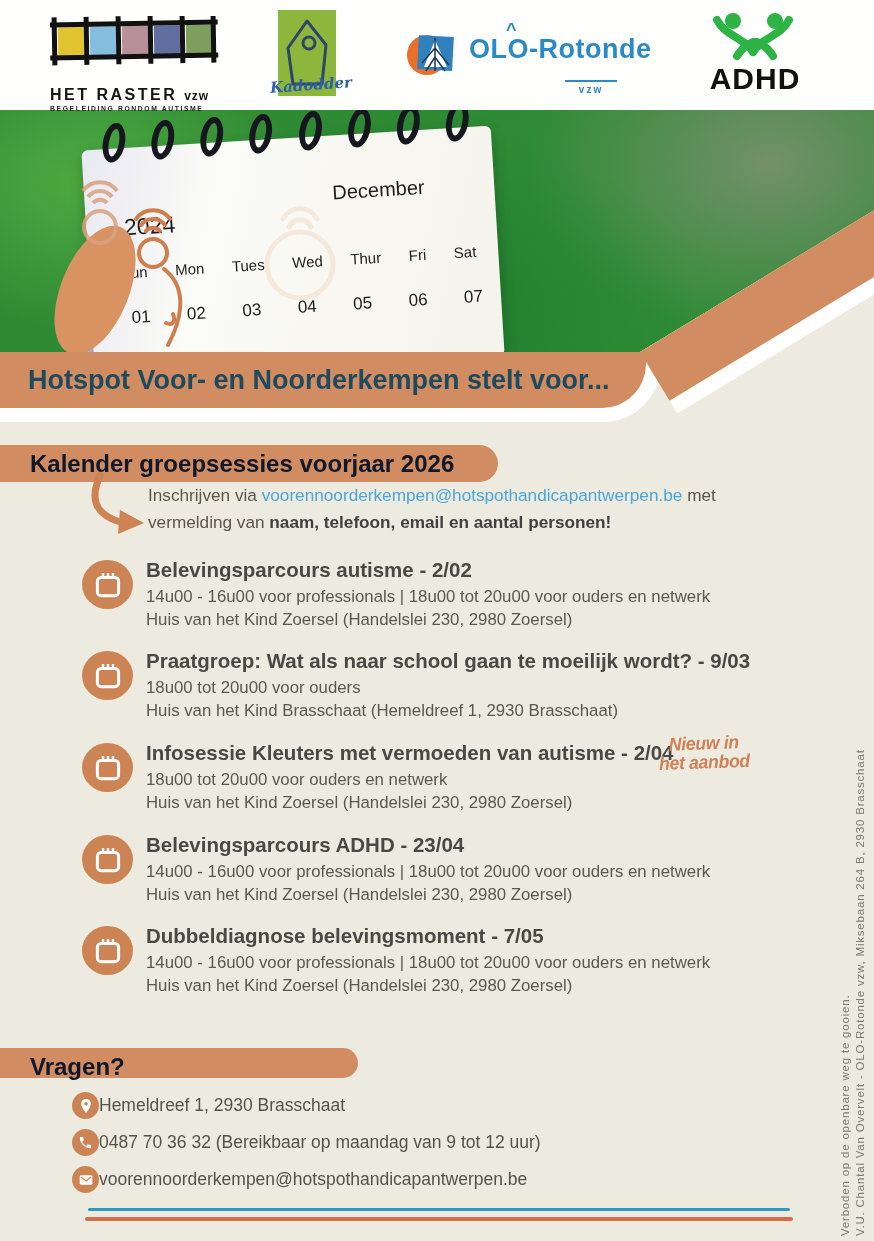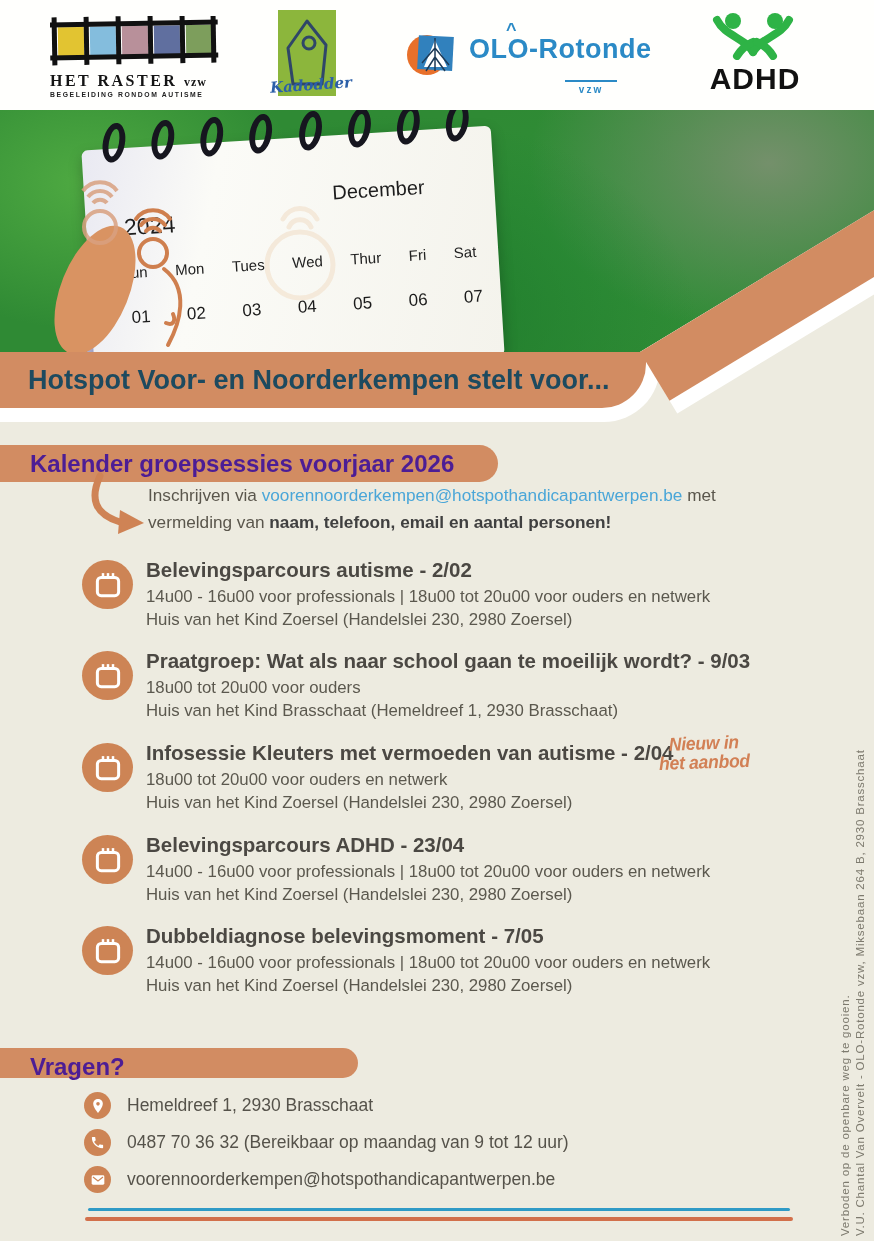--- a/index.html
+++ b/index.html
@@ -3,21 +3,21 @@
 <meta charset="utf-8">
 <style>
   * { margin:0; padding:0; box-sizing:border-box; }
   body { background:#888; font-family:"Liberation Sans", sans-serif; }
   .page { position:relative; width:874px; height:1241px; background:#edebe0; overflow:hidden; margin:0 auto; }
 
   
   .header { position:absolute; top:0; left:0; width:874px; height:110px; background:#fffffd; z-index:10; }
   .logo { position:absolute; }
   .raster { left:50px; top:16px; width:180px; }
-  .raster-name { font-size:16px; font-weight:bold; letter-spacing:2.5px; color:#141414; margin-top:2px; white-space:nowrap;font-family:Liberation Serif, serif; }
+  .raster-name { font-size:16px; font-weight:bold; letter-spacing:2.5px; color:#141414; margin-top:16px; white-space:nowrap; }
   .raster-name .vzw { font-size:12px; letter-spacing:1px; }
   .raster-sub { font-size:6.8px; font-weight:bold; letter-spacing:1.6px; color:#222; margin-top:1px; white-space:nowrap; }
   .kadodder { left:272px; top:10px; width:70px; height:96px; }
   .kad-box { position:absolute; left:6px; top:0; width:58px; height:86px; background:#8cb63c; }
   .kad-text { position:absolute; left:-6px; top:66px; width:90px; text-align:center; font-family:"DejaVu Serif", serif; font-style:italic; font-weight:bold; font-size:15px; color:#2b5fa8; transform:rotate(-4deg); }
   .olo { left:405px; top:24px; width:240px; }
   .olo-icon { position:absolute; left:0; top:2px; }
   .olo-text { position:absolute; left:64px; top:10px; font-size:27px; font-weight:bold; color:#2b8ac6; letter-spacing:0.5px; white-space:nowrap; }
   .olo-caret { position:absolute; left:37px; top:-14px; font-size:18px; font-weight:bold; color:#2b8ac6; }
   .olo-vzw { position:absolute; left:96px; top:46px; width:52px; border-top:2px solid #2b8ac6; text-align:center; font-size:10px; letter-spacing:2px; font-weight:bold; color:#2b8ac6; padding-top:2px; }
@@ -47,42 +47,42 @@
 
   
   .banner-outer { position:absolute; left:0; top:352px; width:660px; height:70px; background:#fff; border-radius:0 0 56px 0; z-index:3; }
   .diag-white  { position:absolute; left:640px; top:352px; width:440px; height:72px; background:#fff; transform-origin:top left; transform:rotate(-31.2deg); z-index:4; }
   .diag-orange { position:absolute; left:640px; top:352px; width:440px; height:57px; background:#d28c62; transform-origin:top left; transform:rotate(-31.2deg); z-index:5; }
   .banner-inner { position:absolute; left:0; top:352px; width:646px; height:56px; background:#d28c62; border-radius:0 0 44px 0; z-index:6; }
   .banner-inner .t { position:absolute; left:28px; top:0; line-height:56px; font-size:27px; font-weight:bold; color:#1d4a5f; white-space:nowrap;text-align:right; }
 
   
   .pill { position:absolute; left:0; background:#d28c62; z-index:6; }
-  .pill .t { position:absolute; left:30px; top:0; font-weight:bold; color:#4c1d95; white-space:nowrap; }
+  .pill .t { position:absolute; left:30px; top:0; font-weight:bold; color:#0f172a; white-space:nowrap; }
   .kal-banner { top:445px; width:498px; height:37px; border-radius:0 19px 19px 0; }
   .kal-banner .t { line-height:37px; font-size:24px; }
   .vragen-banner { top:1048px; width:358px; height:30px; border-radius:0 19px 19px 0; }
   .vragen-banner .t { line-height:38px; font-size:24px; }
 
   
   .arrow { position:absolute; left:84px; top:472px; z-index:6; }
   .signup { position:absolute; left:148px; top:482px; font-size:17.2px; color:#5a564c; line-height:27px; z-index:6; }
   .signup .link { color:#4aa6d8; }
   .signup b { color:#404040; }
 
   
   .event { position:absolute; left:0; width:770px; z-index:6; }
   .event-icon { position:absolute; left:82px; top:3px; width:51px; height:49px; background:#cd8455; border-radius:50%; display:flex; align-items:center; justify-content:center; }
   .event-text { margin-left:146px; margin-right:110px; }
   .event-title { font-size:20.5px; font-weight:bold; color:#4b4843; line-height:25px; margin-bottom:3px; white-space:nowrap; }
   .event-line { font-size:16.8px; color:#5b584e; line-height:23px; white-space:nowrap; }
   .badge { position:absolute; left:658px; top:735px; z-index:7; color:#d28055; font-weight:bold; font-style:italic; font-size:18.5px; line-height:19px; transform:rotate(-2deg) scaleX(.95); transform-origin:left top; letter-spacing:-0.3px; text-align:center; }
 
   
-  .crow { position:absolute; left:84px; display:flex; align-items:center; gap:16px; z-index:6;justify-content:space-between; }
+  .crow { position:absolute; left:72px; display:flex; align-items:center; gap:0; z-index:6;justify-content:space-between; }
   .crow .cicon { width:27px; height:27px; background:#cd8455; border-radius:50%; display:flex; align-items:center; justify-content:center; flex:0 0 27px; }
   .crow .ctext { font-size:17.5px; color:#55524a; white-space:nowrap; }
 
   .line-blue   { position:absolute; left:88px; top:1208px; width:702px; height:3px; background:#2f9ac6; border-radius:2px; z-index:6; }
   .line-orange { position:absolute; left:85px; top:1217px; width:708px; height:4px; background:#d2704b; border-radius:2px; z-index:6; }
 
   
   .vtext { position:absolute; left:838px; top:1236px; width:494px; transform:rotate(-90deg); transform-origin:top left; font-size:11.5px; letter-spacing:0.8px; color:#7d7a6e; line-height:15px; z-index:6; white-space:nowrap; }
 </style>
 </head>

